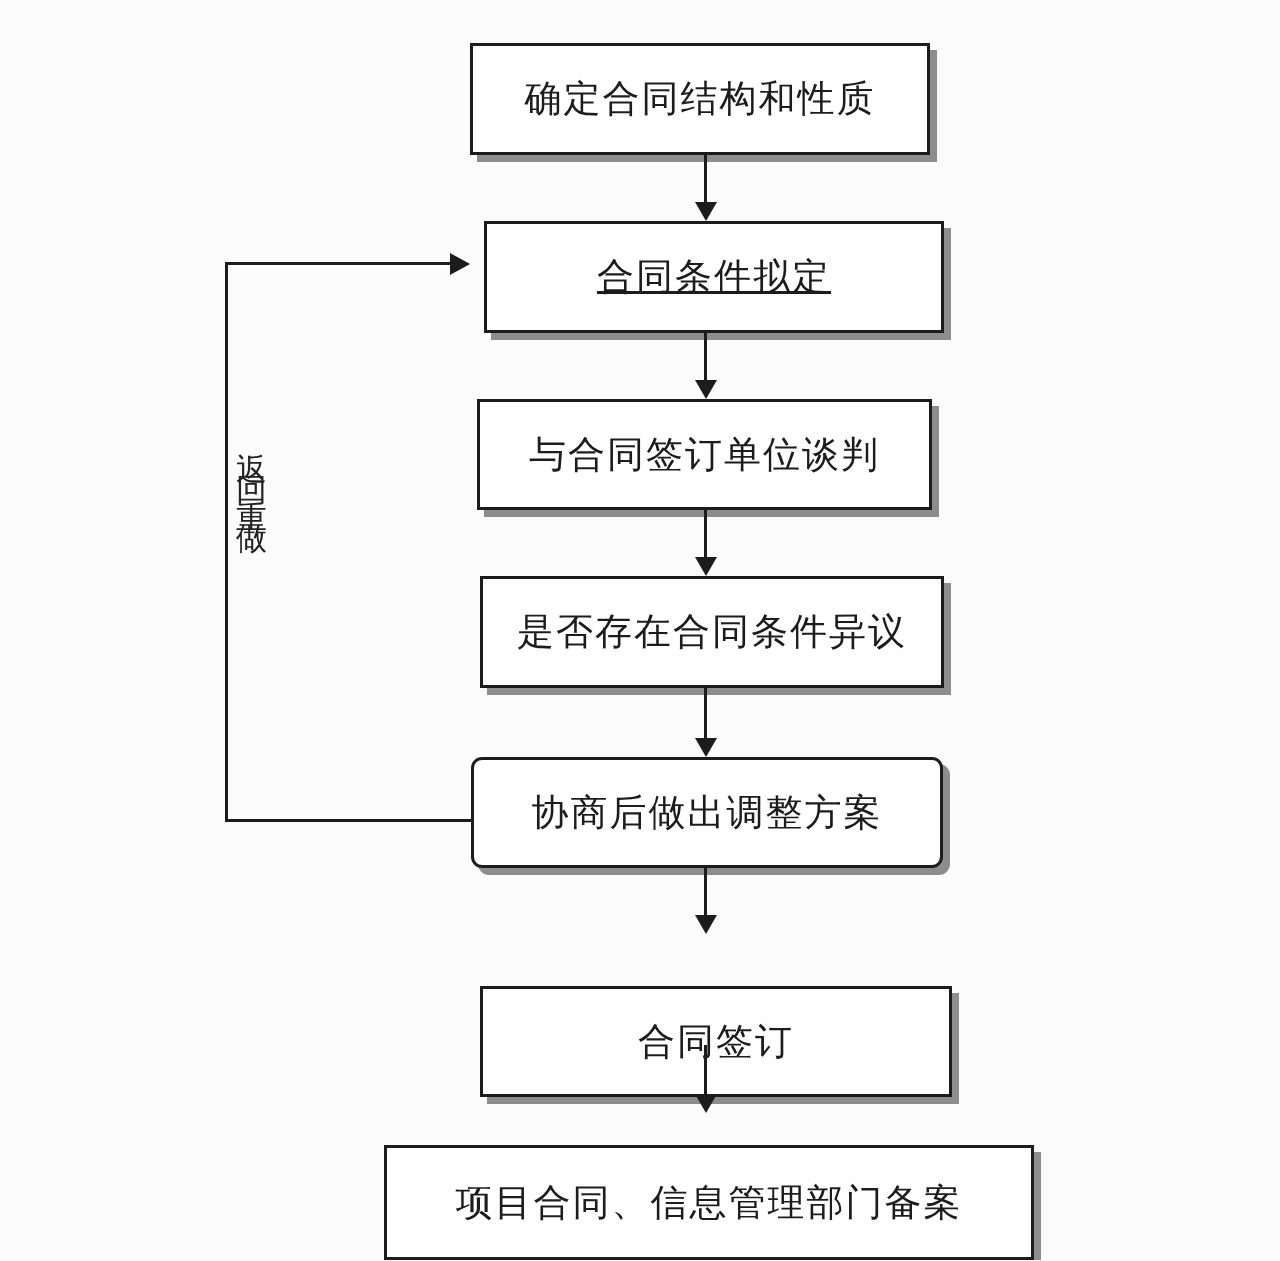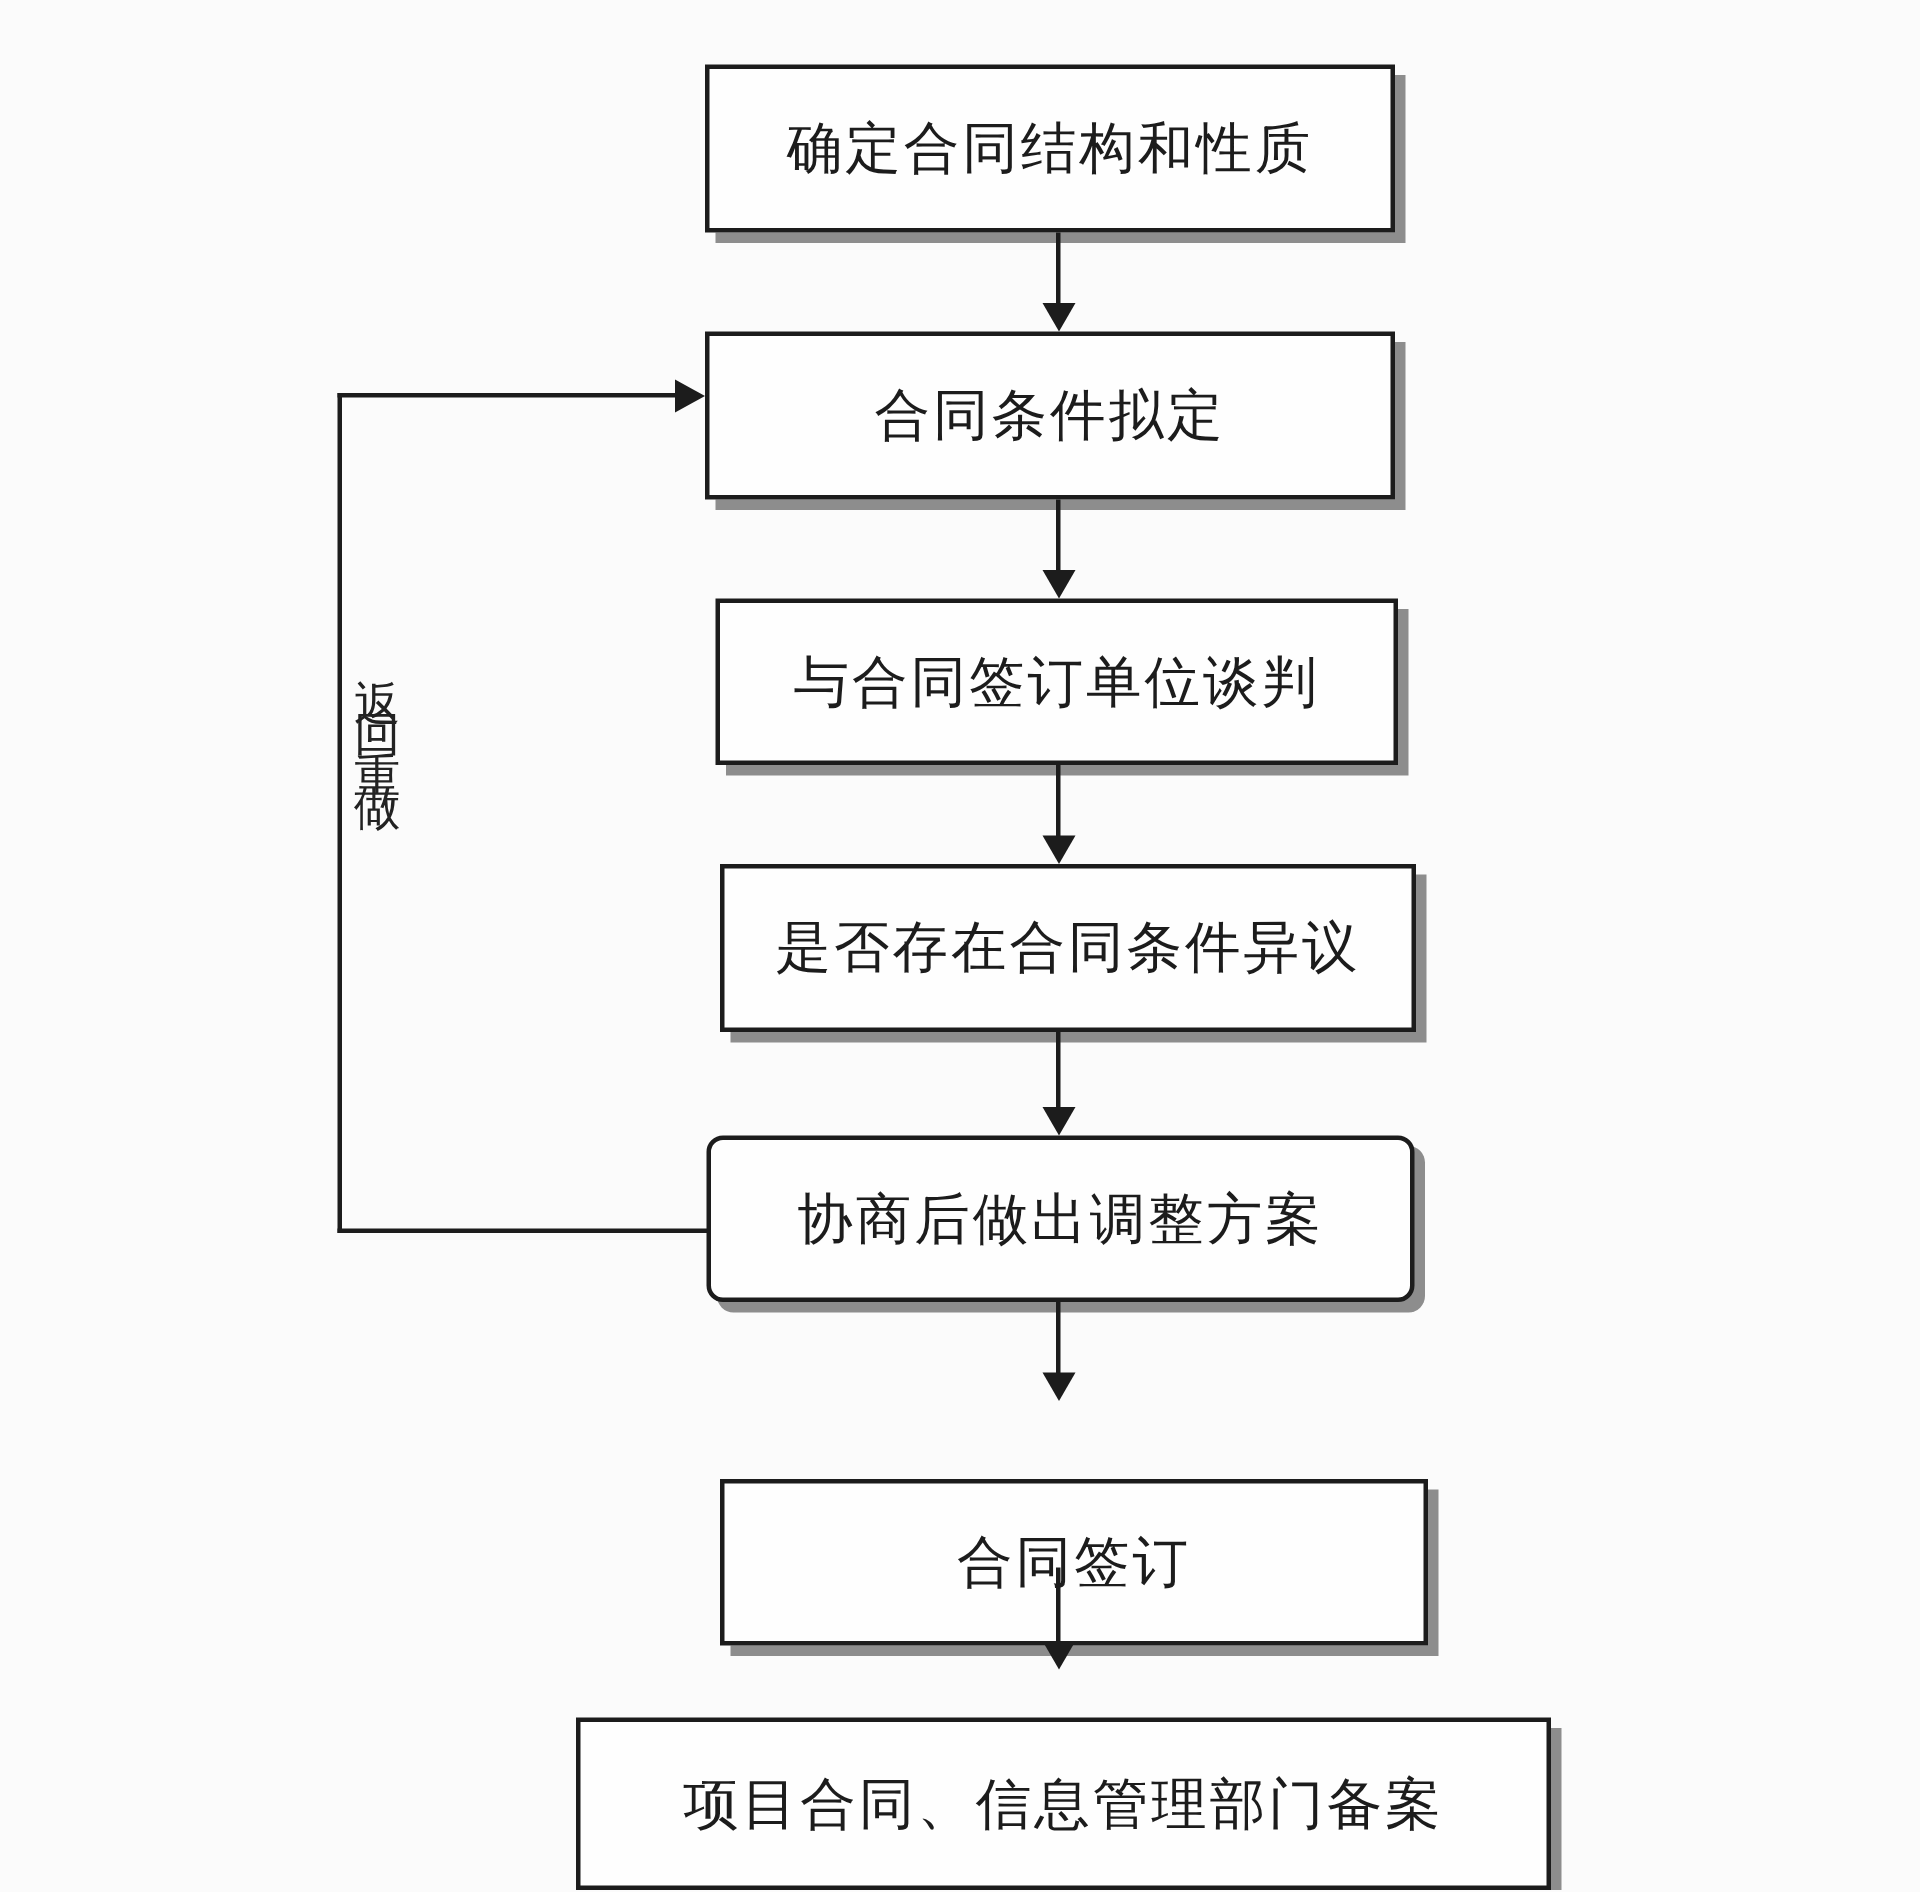--- a/index.html
+++ b/index.html
@@ -23,21 +23,21 @@
     box-shadow: 7px 7px 0 #8d8d8d;
     display: flex;
     align-items: center;
     justify-content: center;
     text-align: center;
     font-size: 37px;
     color: #1c1c1c;
     letter-spacing: 2px;
   }
   .n1 { left: 470px; top: 43px;   width: 460px; height: 112px; }
-  .n2 { left: 470px; top: 221px;  width: 460px; height: 112px; }
+  .n2 { left: 484px; top: 221px;  width: 460px; height: 112px; text-decoration: underline; }
   .n3 { left: 477px; top: 399px;  width: 455px; height: 111px; }
   .n4 { left: 480px; top: 576px;  width: 464px; height: 112px; }
   .n5 { left: 471px; top: 757px;  width: 472px; height: 111px; border-radius: 11px; }
   .n6 { left: 480px; top: 986px;  width: 472px; height: 111px; }
   .n7 { left: 384px; top: 1113px; width: 650px; height: 115px; margin-top: 32px; }
 
   .vline {
     position: absolute;
     width: 3px;
     background: #1c1c1c;

